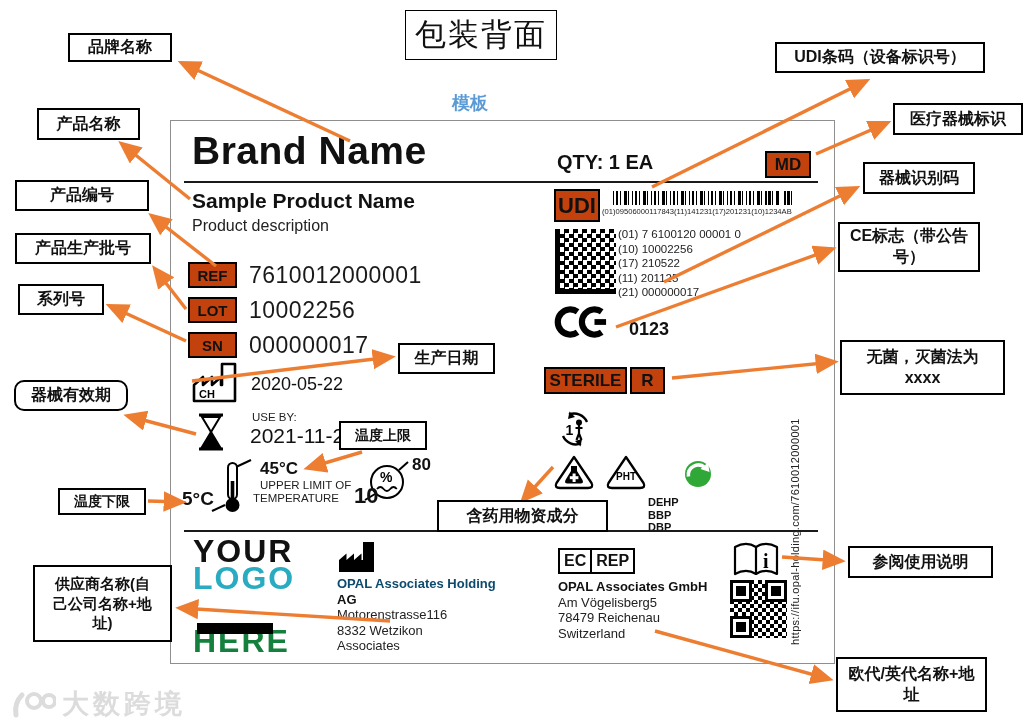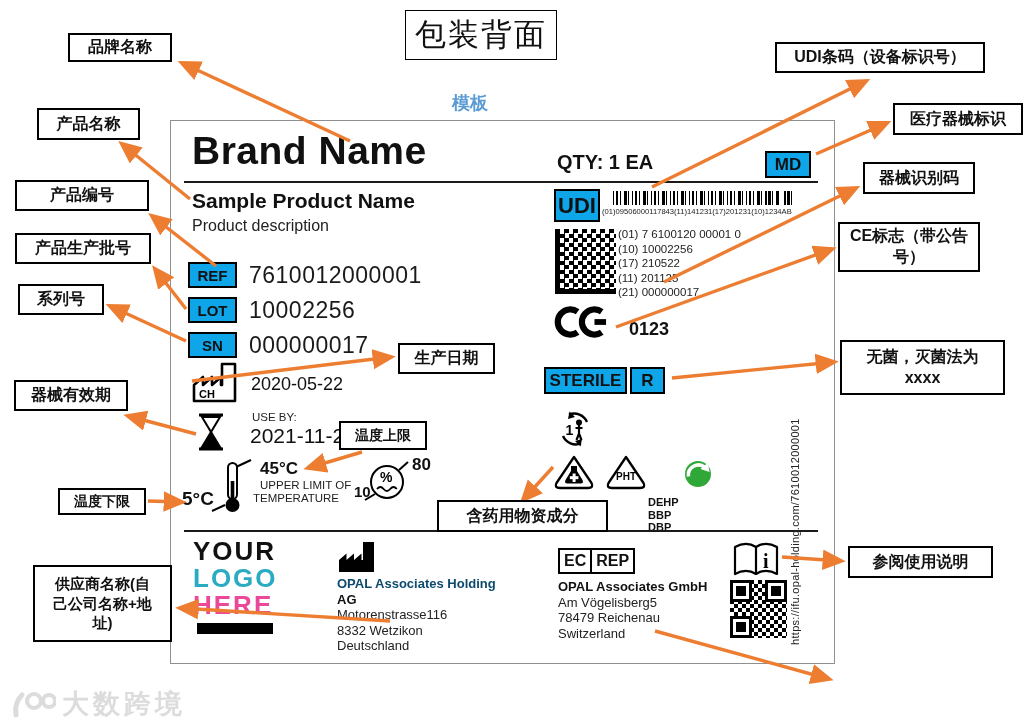--- a/index.html
+++ b/index.html
@@ -9,21 +9,21 @@
   
   .co{position:absolute;box-sizing:border-box;border:2px solid #000;background:#fff;
       display:flex;align-items:center;justify-content:center;text-align:center;
       font-weight:bold;font-size:16px;line-height:1.3;padding:1px 4px;z-index:5;}
   .co.sm{font-size:14px;}
   
   #label{position:absolute;left:170px;top:120px;width:663px;height:542px;
          border:1.6px solid #8f8f8f;background:#fff;z-index:1;}
   .rule{position:absolute;background:#1a1a1a;height:2.2px;}
   .bx{position:absolute;box-sizing:border-box;border:2px solid #000;display:flex;
-      align-items:center;justify-content:center;font-weight:bold;background:#0ea5e9;}
+      align-items:center;justify-content:center;font-weight:bold;background:#c2410c;}
   .val{position:absolute;font-size:23px;letter-spacing:.5px;color:#1a1a1a;}
   .tiny{position:absolute;font-size:11.5px;color:#222;}
   .barcode{position:absolute;background:
      repeating-linear-gradient(90deg,#000 0 1.5px,#fff 1.5px 3px,#000 3px 5.5px,#fff 5.5px 7px,
      #000 7px 8px,#fff 8px 11px,#000 11px 14px,#fff 14px 15.5px,#000 15.5px 16.5px,#fff 16.5px 19px);}
   .dm{position:absolute;background:repeating-conic-gradient(#000 0 25%,#fff 0 50%) 0 0/9px 9px;
       border-left:5px solid #000;border-bottom:5px solid #000;}
   .qr{position:absolute;background:repeating-conic-gradient(#000 0 25%,#fff 0 50%) 0 0/8px 8px;}
   .qf{position:absolute;width:16px;height:16px;border:3px solid #000;background:#fff;}
   .qf::after{content:"";position:absolute;inset:3px;background:#000;}
@@ -96,21 +96,21 @@
     <div class="abs" style="left:11px;top:367px;font-size:19px;font-weight:bold;">5°C</div>
 
     <svg class="abs" style="left:180px;top:330px;" width="66" height="58" viewBox="0 0 66 58">
       <circle cx="36" cy="31" r="16" fill="none" stroke="#000" stroke-width="2"></circle>
       <text x="29" y="31" font-size="14" font-weight="bold" font-family="Liberation Sans,sans-serif">%</text>
       <path d="M26 38 q3.3 -4 6.6 0 q3.3 4 6.6 0 q3.3 -4 6.6 0" fill="none" stroke="#000" stroke-width="1.8"></path>
       <line x1="48" y1="19" x2="57" y2="11" stroke="#000" stroke-width="2"></line>
       <line x1="24" y1="43" x2="14" y2="49" stroke="#000" stroke-width="2"></line>
     </svg>
     <div class="abs" style="left:241px;top:334px;font-size:17px;font-weight:bold;">80</div>
-    <div class="abs" style="left:183px;top:362px;font-size:15px;font-weight:bold;">10</div>
+    <div class="abs" style="left:183px;top:362px;font-size:22px;font-weight:bold;">10</div>
 
     <div class="bx" style="left:383px;top:68px;width:46px;height:33px;font-size:22px;">
       <span>UDI</span>
       </div>
     <div class="barcode" style="left:442px;top:70px;width:182px;height:14px;"></div>
     <div class="abs" style="left:431px;top:86px;font-size:7.6px;white-space:nowrap;color:#222;">(01)09506000117843(11)141231(17)201231(10)1234AB</div>
 
     <div class="dm" style="left:384px;top:108px;width:56px;height:60px;"></div>
     <div class="abs" style="left:447px;top:106px;font-size:11.5px;line-height:14.6px;color:#222;">
       <div>(01) 7 6100120 00001 0</div>
@@ -163,36 +163,36 @@
 
     <svg class="abs" style="left:513px;top:339px;" width="28" height="28" viewBox="0 0 28 28">
       <circle cx="14" cy="14" r="13" fill="#2FA838"></circle>
       <path d="M4.5 16.5 A10 10 0 0 1 21 7.5" fill="none" stroke="#fff" stroke-width="3.6"></path>
       <polygon points="24,2.5 25.5,12 16.5,9" fill="#fff"></polygon>
       <path d="M23.5 11.5 A10 10 0 0 1 7 20.5" fill="none" stroke="#2FA838" stroke-width="0"></path>
     </svg>
 
     <div class="rule" style="left:13px;top:409px;width:634px;"></div>
 
-    <div class="abs" style="left:22px;top:417px;font-size:26px;font-weight:bold;line-height:27px;letter-spacing:2px;">
+    <div class="abs" style="left:22px;top:417px;font-size:32px;font-weight:bold;line-height:27px;letter-spacing:2px;">
       <div style="color:#111;">YOUR</div>
       <div style="color:#29ABC2;">LOGO</div>
-      <div style="color:#ec4899;">HERE</div>
+      <div style="color:#15803d;margin-top:36px;">HERE</div>
     </div>
     <div class="abs" style="left:26px;top:502px;width:76px;height:11px;background:#000;"></div>
 
     <svg class="abs" style="left:166px;top:419px;" width="40" height="34" viewBox="0 0 40 34">
       <path d="M2 32 V20 L9.5 13.5 V20 L17 13.5 V20 L24.5 13.5 V20 H26 V2 H37 V32 Z" fill="#000"></path>
     </svg>
     <div class="abs" style="left:166px;top:455px;font-size:13px;line-height:15.5px;color:#222;">
       <div style="font-weight:bold;color:#0c4a6e;">OPAL Associates Holding</div>
       <div style="font-weight:bold;color:#111;">AG</div>
       <div>Motorenstrasse116</div>
       <div>8332 Wetzikon</div>
-      <div>Deutschland</div>
+      <div>Associates</div>
     </div>
 
     <div class="abs" style="left:387px;top:427px;display:flex;border:2.2px solid #000;height:26px;font-weight:bold;font-size:16px;">
       <span style="padding:0 4px;display:flex;align-items:center;border-right:2.2px solid #000;">EC</span>
       <span style="padding:0 4px;display:flex;align-items:center;">REP</span>
     </div>
     <div class="abs" style="left:387px;top:458px;font-size:13px;line-height:15.5px;color:#222;">
       <div style="font-weight:bold;color:#111;">OPAL Associates GmbH</div>
       <div>Am Vögelisberg5</div>
       <div>78479 Reichenau</div>
@@ -238,32 +238,33 @@
       <line x1="782" y1="557" x2="841" y2="561" marker-end="url(#ah)"></line>
       <line x1="655" y1="631" x2="829" y2="679" marker-end="url(#ah)"></line>
     </g>
   </svg>
 
   <div class="co" style="left:68px;top:33px;width:104px;height:29px;">品牌名称</div>
   <div class="co" style="left:37px;top:108px;width:103px;height:32px;">产品名称</div>
   <div class="co" style="left:15px;top:233px;width:136px;height:31px;">产品生产批号</div>
   <div class="co" style="left:15px;top:180px;width:134px;height:31px;">产品编号</div>
   <div class="co" style="left:18px;top:284px;width:86px;height:31px;">系列号</div>
-  <div class="co" style="left:14px;top:380px;width:114px;height:31px;">器械有效期</div>
+  <div class="co" style="left:14px;top:380px;width:114px;height:31px;border-radius:10px;">器械有效期</div>
   <div class="co sm" style="left:58px;top:488px;width:88px;height:27px;">温度下限</div>
   <div class="co sm" style="left:33px;top:565px;width:139px;height:77px;font-size:15px;padding:14px 14px;">供应商名称(自己公司名称+地址)</div>
   <div class="co" style="left:398px;top:343px;width:97px;height:31px;">生产日期</div>
   <div class="co sm" style="left:339px;top:421px;width:88px;height:29px;">温度上限</div>
   <div class="co" style="left:437px;top:500px;width:171px;height:32px;">含药用物资成分</div>
   <div class="co" style="left:775px;top:42px;width:210px;height:31px;">UDI条码（设备标识号）</div>
   <div class="co" style="left:893px;top:103px;width:130px;height:32px;">医疗器械标识</div>
   <div class="co" style="left:863px;top:162px;width:112px;height:32px;">器械识别码</div>
   <div class="co" style="left:838px;top:222px;width:142px;height:50px;">CE标志（带公告号）</div>
   <div class="co" style="left:840px;top:340px;width:165px;height:55px;padding:2px 18px;">无菌，灭菌法为xxxx</div>
   <div class="co" style="left:848px;top:546px;width:145px;height:32px;">参阅使用说明</div>
+  <div class="co" style="left:836px;top:657px;width:151px;height:55px;">欧代/英代名称+地址</div>
 
   <div class="wm">
     <svg width="46" height="30" viewBox="0 0 46 30">
       <path d="M6 26 Q4 14 12 6" fill="none" stroke="#dcdcdc" stroke-width="5" stroke-linecap="round"></path>
       <circle cx="24" cy="12" r="7" fill="none" stroke="#dcdcdc" stroke-width="4"></circle>
       <circle cx="39" cy="12" r="6" fill="none" stroke="#dcdcdc" stroke-width="4"></circle>
     </svg>
     <span>大数跨境</span>
   </div>
 

